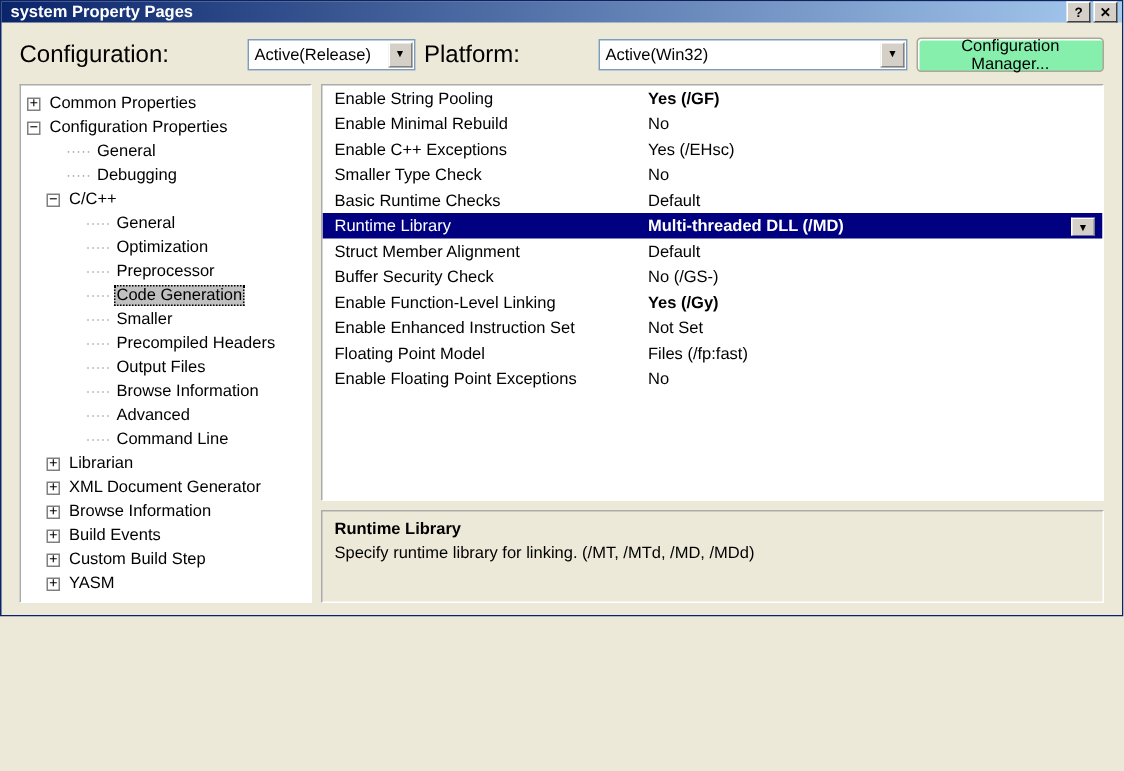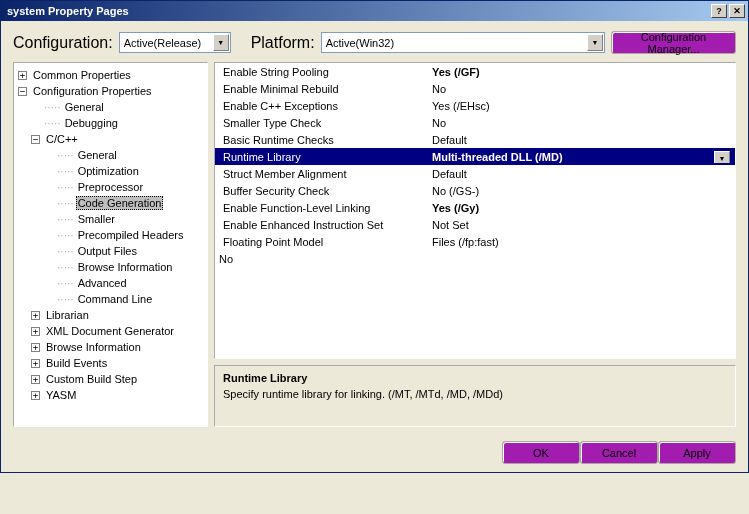--- a/index.html
+++ b/index.html
@@ -1,26 +1,26 @@
 <!DOCTYPE html>
 <html><head>
 <meta charset="utf-8">
 <style>
 * { box-sizing: border-box; margin: 0; padding: 0; }
 body { font-family: Tahoma, Arial, sans-serif; font-size: 11px; background: #ece9d8; }
-.window { width: 749px; height: 473px; background: #ece9d8; border: 1px solid #0a246a; display: flex; flex-direction: column; }
+.window { width: 749px; height: 411px; background: #ece9d8; border: 1px solid #0a246a; display: flex; flex-direction: column; }
 .titlebar { background: linear-gradient(to right, #0a246a, #a6caf0); color: #fff; height: 20px; display: flex; align-items: center; padding: 0 3px 0 6px; font-weight: bold; font-size: 11px; }
 .titlebar .title { flex: 1; }
 .titlebar .wbtn { width: 16px; height: 14px; background: #d4d0c8; border: 1px solid #fff; border-right-color: #404040; border-bottom-color: #404040; margin-left: 2px; display: flex; align-items: center; justify-content: center; font-size: 9px; color: #000; cursor: default; }
 .content { flex: 1; padding: 10px 12px 8px 12px; display: flex; flex-direction: column; gap: 8px; }
 .toprow { display: flex; align-items: center; gap: 6px; }
 .toprow label { font-size: 16px; }
-.dd { height: 21px; border: 1px solid #7f9db9; background: #fff; display: flex; align-items: center; padding: 0 4px; position: relative; }
+.dd { height: 21px; border: 1px solid #7f9db9; background: #fff; display: flex; align-items: center; padding: 0 4px; position: relative; margin-left: 46px; }
 .dd .ddbtn { position: absolute; right: 1px; top: 1px; width: 16px; height: 17px; background: #d4d0c8; border: 1px solid #fff; border-right-color: #808080; border-bottom-color: #808080; display: flex; align-items: center; justify-content: center; font-size: 7px; }
-.btn { height: 23px; background: #a21caf; border: 1px solid #aca899; border-radius: 3px; padding: 0 12px; font-size: 11px; cursor: default; display: flex; align-items: center; justify-content: center; box-shadow: inset 1px 1px 0 #fff; }
+.btn { height: 23px; background: #86efac; border: 1px solid #aca899; border-radius: 3px; padding: 0 12px; font-size: 11px; cursor: default; display: flex; align-items: center; justify-content: center; box-shadow: inset 1px 1px 0 #fff; }
 .mainrow { display: flex; gap: 6px; flex: 1; min-height: 0; }
 .tree { width: 195px; border: 1px inset #fff; background: #fff; padding: 4px 2px; overflow: auto; }
 .tree ul { list-style: none; }
 .tree li { white-space: nowrap; }
 .node { display: flex; align-items: center; height: 16px; padding-left: 2px; }
 .expander { width: 9px; height: 9px; border: 1px solid #808080; background: #fff; margin-right: 4px; display: flex; align-items: center; justify-content: center; font-size: 9px; line-height: 1; color: #000; font-family: monospace; }
 .noexp { width: 9px; height: 9px; margin-right: 4px; }
 .dots { color: #aaa; letter-spacing: 0; margin-right: 2px; font-size: 10px; }
 .node .label { padding: 0 2px; }
 .node.selected .label { background: #c0c0c0; border: 1px dotted #000; padding: 0 1px; }
@@ -49,21 +49,21 @@
     <div class="wbtn">?</div>
     <div class="wbtn">✕</div>
   </div>
   <div class="content">
     <div class="toprow">
       <label>Configuration:</label>
       <div class="dd" style="width:112px">
         <span>Active(Release)</span>
         <div class="ddbtn">▼</div>
       </div>
-      <label style="margin-left:14px">Platform:</label>
+      <label style="margin-left:0">Platform:</label>
       <div class="dd" style="flex:1">
         <span>Active(Win32)</span>
         <div class="ddbtn">▼</div>
       </div>
       <button class="btn cfgbtn">Configuration Manager...</button>
     </div>
 
     <div class="mainrow">
       <div class="tree">
         <ul>
@@ -253,20 +253,21 @@
               </div>
               <div class="gridrow">
                 <div class="gname">Enable Enhanced Instruction Set</div>
                 <div class="gval">Not Set</div>
               </div>
               <div class="gridrow">
                 <div class="gname">Floating Point Model</div>
                 <div class="gval">Files (/fp:fast)</div>
               </div>
               <div class="gridrow">
+                <div class="gname">Enable Floating Point Exceptions</div>
                 <div class="gval">No</div>
               </div>
             </div>
         </div>
         <div class="desc">
           <div class="dtitle">Runtime Library</div>
           <div>Specify runtime library for linking.     (/MT, /MTd, /MD, /MDd)</div>
         </div>
       </div>
     </div>

